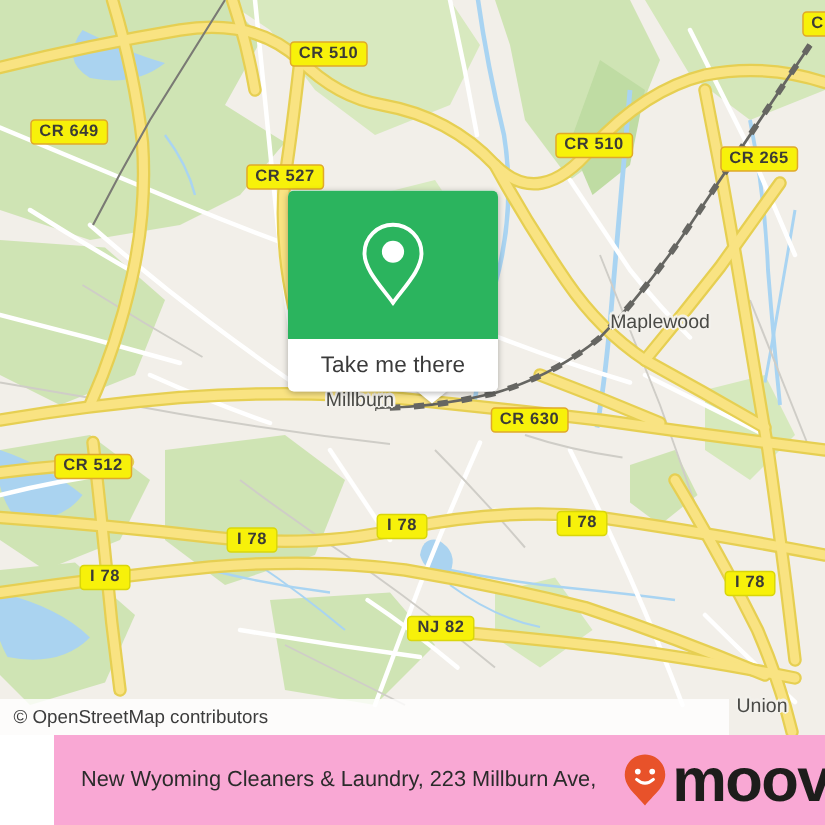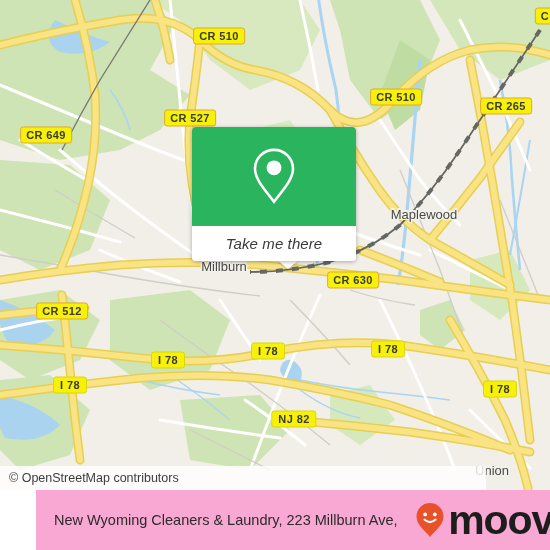--- a/index.html
+++ b/index.html
@@ -16,26 +16,26 @@
     padding:1px 5px 2px 5px;font-size:11px;font-weight:bold;color:#3b3b36;
     letter-spacing:.4px;white-space:nowrap;line-height:12px;
     font-family:"Liberation Sans",sans-serif;}
   .shield.i{border-color:#d9d60b;padding:1px 6px 2px 6px;}
 
   
   .place{position:absolute;transform:translate(-50%,-50%);
     font-size:13px;color:#4a4a46;white-space:nowrap;
     font-family:"Liberation Sans",sans-serif;
     text-shadow:1.6px 0 #f3f1ec,-1.6px 0 #f3f1ec,0 1.6px #f3f1ec,0 -1.6px #f3f1ec,
-                1.1px 1.1px #f3f1ec,-1.1px 1.1px #f3f1ec,1.1px -1.1px #f3f1ec,-1.1px -1.1px #f3f1ec;}
-
-  
-  #card{position:absolute;left:192px;top:127px;width:164px;height:134px;
+                1.1px 1.1px #f3f1ec,-1.1px 1.1px #f3f1ec,1.1px -1.1px #f3f1ec,-1.1px -1.1px #f3f1ec;margin-left:16px;}
+
+  
+  #card{position:absolute;left:192px;top:127px;width:140px;height:134px;
     background:#ffffff;border-radius:4px;
-    box-shadow:0 1px 4px rgba(0,0,0,.30);overflow:hidden;font-style:italic;}
+    box-shadow:0 1px 4px rgba(0,0,0,.30);overflow:hidden;}
   #card-photo{width:100%;height:99px;background:#2bb45e;position:relative;}
   #card-pin{position:absolute;left:50%;top:50%;transform:translate(-50%,-52%);}
   #card-footer{height:35px;display:flex;align-items:center;justify-content:center;background:#fff;}
   #card-footer span{font-size:15px;color:#3a3a3a;letter-spacing:.1px;}
   #card-tail{position:absolute;left:277px;top:260px;width:0;height:0;
     border-left:11px solid transparent;border-right:11px solid transparent;
     border-top:9px solid #ffffff;
     filter:drop-shadow(0 1px 1px rgba(0,0,0,.22));}
 
   
@@ -164,21 +164,21 @@
 
       <g>
         <path d="M540,30 Q500,90 460,150 Q430,195 400,225 Q370,250 330,262 Q290,272 250,272" stroke="#666662" stroke-width="1.8" fill="none"></path>
         <path d="M540,30 Q500,90 460,150 Q430,195 400,225 Q370,250 330,262 Q290,272 250,272" stroke="#666662" stroke-width="4" stroke-dasharray="7 9" fill="none"></path>
         <path d="M150,0 Q125,40 100,80 Q80,115 62,150" stroke="#7a7a74" stroke-width="1.4" fill="none"></path>
       </g>
     </svg>
 
     <div id="shields">
         <div class="shield" style="left: 219px; top: 36px;">CR 510</div>
-        <div class="shield" style="left: 46px; top: 88px; margin-top: 47px;">CR 649</div>
+        <div class="shield" style="left: 46px; top: 88px;">CR 649</div>
         <div class="shield" style="left: 190px; top: 118px;">CR 527</div>
         <div class="shield" style="left: 396px; top: 97px;">CR 510</div>
         <div class="shield" style="left: 506px; top: 106px;">CR 265</div>
         <div class="shield" style="left: 545px; top: 16px;">C</div>
         <div class="shield" style="left: 353px; top: 280px;">CR 630</div>
         <div class="shield" style="left: 62px; top: 311px;">CR 512</div>
         <div class="shield i" style="left: 168px; top: 360px;">I 78</div>
         <div class="shield i" style="left: 268px; top: 351px;">I 78</div>
         <div class="shield i" style="left: 388px; top: 349px;">I 78</div>
         <div class="shield i" style="left: 70px; top: 385px;">I 78</div>

